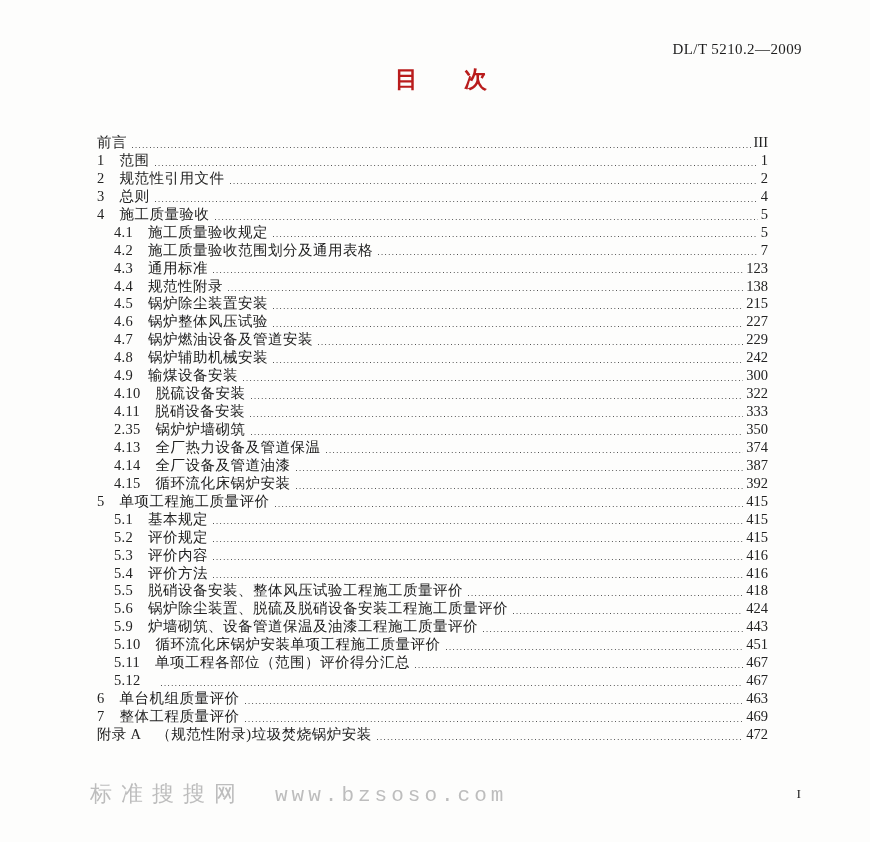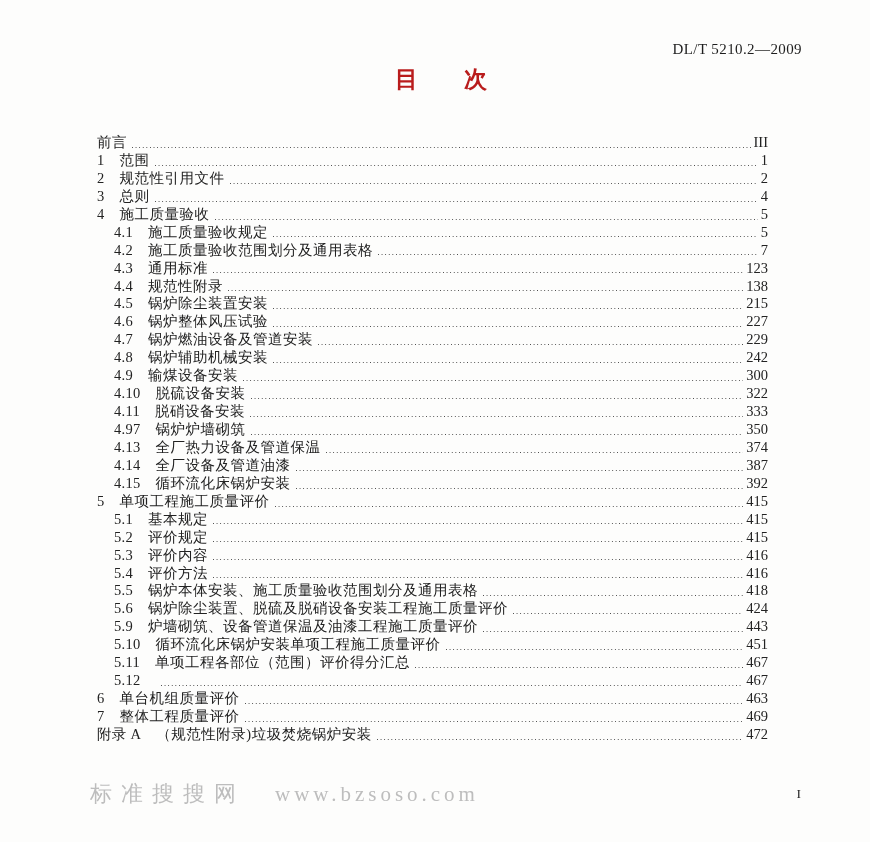--- a/index.html
+++ b/index.html
@@ -80,21 +80,21 @@
     left: 90px;
     color: #bdbdbd;
     white-space: nowrap;
     user-select: none;
   }
   .watermark .wm-cn {
     font-size: 22px;
     letter-spacing: 9px;
   }
   .watermark .wm-url {
-    font-family: Liberation Serif, serif;
+    font-family: Liberation Mono, monospace;
     font-size: 21px;
     letter-spacing: 4px;
     margin-left: 26px;
   }
   .footer-page-number {
     position: absolute;
     top: 786px;
     right: 81px;
     font-size: 13.5px;
     color: #2a2a2a;
@@ -200,21 +200,21 @@
     <span class="leader"></span>
     <span class="page-num">322</span>
   </div>
       <div class="toc-entry level-1">
     <span class="num">4.11</span>
     <span class="title">脱硝设备安装</span>
     <span class="leader"></span>
     <span class="page-num">333</span>
   </div>
       <div class="toc-entry level-1">
-    <span class="num">4.97</span>
+    <span class="num">2.35</span>
     <span class="title">锅炉炉墙砌筑</span>
     <span class="leader"></span>
     <span class="page-num">350</span>
   </div>
       <div class="toc-entry level-1">
     <span class="num">4.13</span>
     <span class="title">全厂热力设备及管道保温</span>
     <span class="leader"></span>
     <span class="page-num">374</span>
   </div>
@@ -255,21 +255,21 @@
     <span class="page-num">416</span>
   </div>
       <div class="toc-entry level-1">
     <span class="num">5.4</span>
     <span class="title">评价方法</span>
     <span class="leader"></span>
     <span class="page-num">416</span>
   </div>
       <div class="toc-entry level-1">
     <span class="num">5.5</span>
-    <span class="title">锅炉本体安装、施工质量验收范围划分及通用表格</span>
+    <span class="title">脱硝设备安装、整体风压试验工程施工质量评价</span>
     <span class="leader"></span>
     <span class="page-num">418</span>
   </div>
       <div class="toc-entry level-1">
     <span class="num">5.6</span>
     <span class="title">锅炉除尘装置、脱硫及脱硝设备安装工程施工质量评价</span>
     <span class="leader"></span>
     <span class="page-num">424</span>
   </div>
       <div class="toc-entry level-1">

